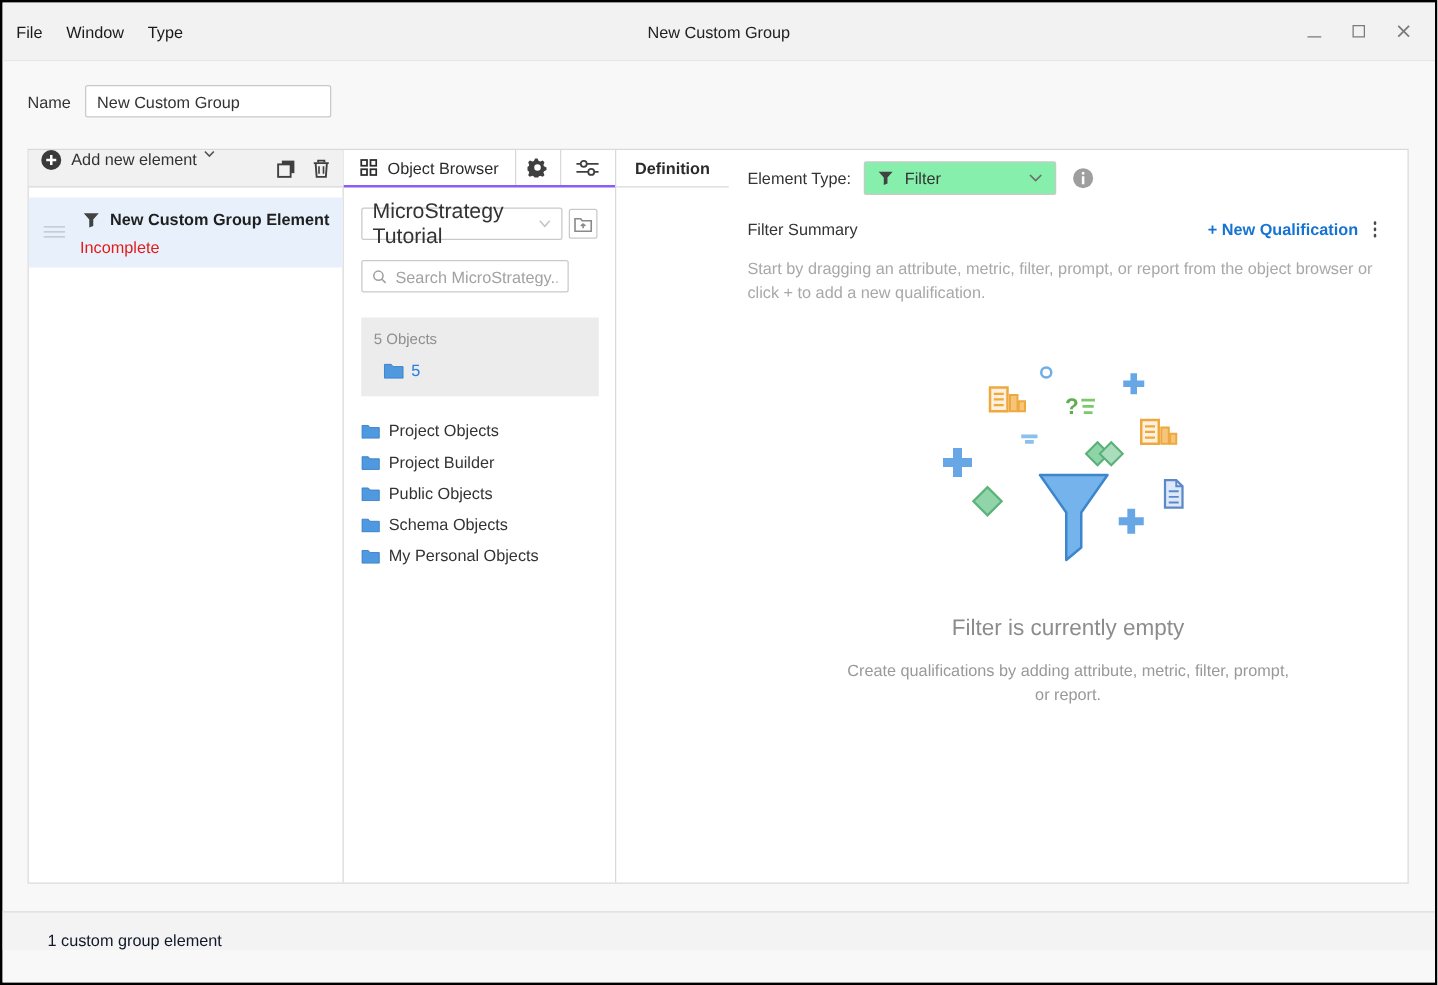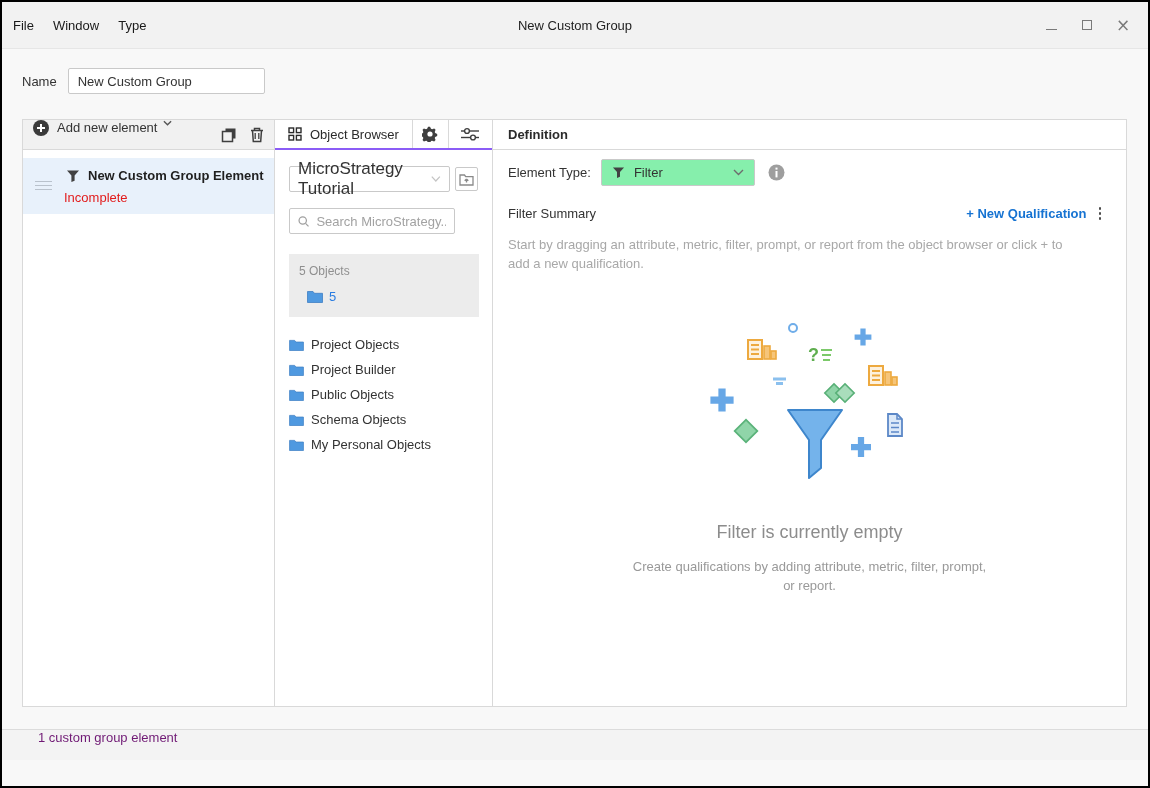--- a/index.html
+++ b/index.html
@@ -71,42 +71,42 @@
   .search-box input::placeholder{color:#a2a2a2;}
   .selection-box{margin-top:20px;width:190px;background:#ececec;padding:10px 10px 13px;}
   .sel-count{color:#8f8f8f;font-size:12px;}
   .sel-folder{margin-top:11px;padding-left:8px;display:flex;align-items:center;gap:6px;}
   .sel-folder span{color:#2a7de1;font-size:13px;}
   .folder-list{margin-top:15px;}
   .folder-row{display:flex;align-items:center;gap:7px;height:25px;cursor:pointer;}
   .folder-row span{color:#333;font-size:13px;}
 
   
-  .right-panel{flex:1;display:flex;flex-direction:column;}
+  .right-panel{flex:1;display:flex;}
   .def-header{height:30px;border-bottom:1px solid #d9d9d9;display:flex;align-items:center;padding:0 15px;font-weight:bold;color:#2b2b2b;flex:0 0 auto;}
   .def-body{flex:1;position:relative;padding:9px 15px 0;}
   .etype-row{display:flex;align-items:center;}
   .etype-label{color:#333;}
   .etype-select{margin-left:10px;width:154px;height:27px;border:1px solid #c9c9c9;border-radius:2px;background:#86efac;display:flex;align-items:center;padding:0 10px;gap:9px;cursor:pointer;}
   .etype-select span{color:#333;font-size:13px;}
   .etype-select .chev{margin-left:auto;}
   .info-icon{margin-left:13px;}
   .fsum-row{margin-top:19px;display:flex;align-items:center;}
   .fsum-label{color:#333;}
   .right-actions{margin-left:auto;display:flex;align-items:center;padding-right:8px;}
   .new-qual{color:var(--accent-blue);font-weight:bold;font-size:13px;cursor:pointer;}
   .vdots{margin-left:10px;display:flex;flex-direction:column;gap:2.5px;cursor:pointer;padding:2px;}
   .vdots i{display:block;width:2.5px;height:2.5px;border-radius:50%;background:#4a4a4a;}
   .hint{margin-top:13px;max-width:578px;color:#a8a8a8;font-size:13px;line-height:19px;}
   .empty-state{position:absolute;top:162px;left:0;right:0;text-align:center;}
   .empty-title{margin-top:40px;color:#8c8c8c;font-size:18px;}
   .empty-sub{margin:14px auto 0;max-width:368px;color:#999;font-size:13px;line-height:19px;}
 
   
-  .status-bar{position:absolute;left:0;right:0;top:680px;height:31px;background:#f3f3f3;border-top:1px solid #dcdcdc;display:flex;align-items:flex-start;padding-left:36px;color:#701a75;font-size:13px;}
+  .status-bar{position:absolute;left:0;right:0;top:680px;height:31px;background:#f3f3f3;border-top:1px solid #dcdcdc;display:flex;align-items:flex-end;padding-left:36px;color:#0f172a;font-size:13px;}
 
   .chev{display:inline-block;}
   svg{display:block;}
 </style>
 </head>
 <body>
 
 <div class="window">
 
   <div class="titlebar">

